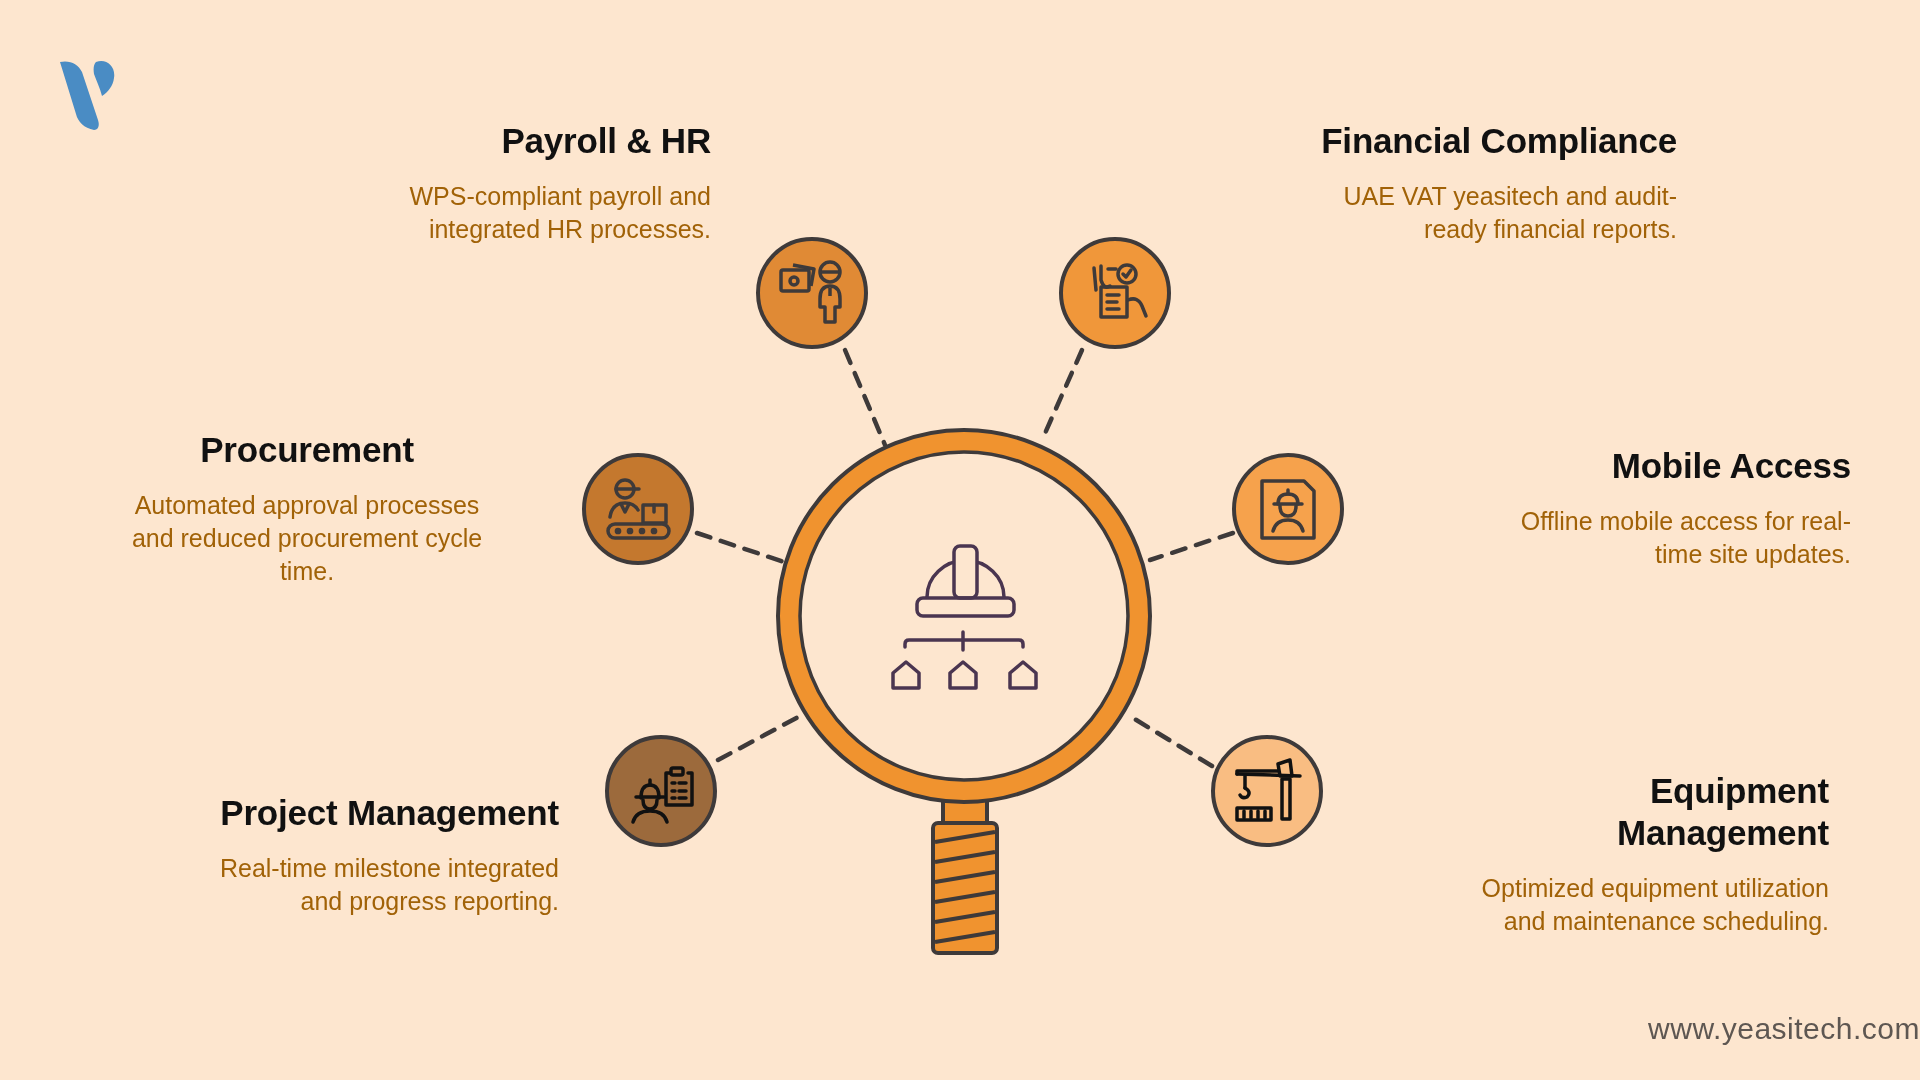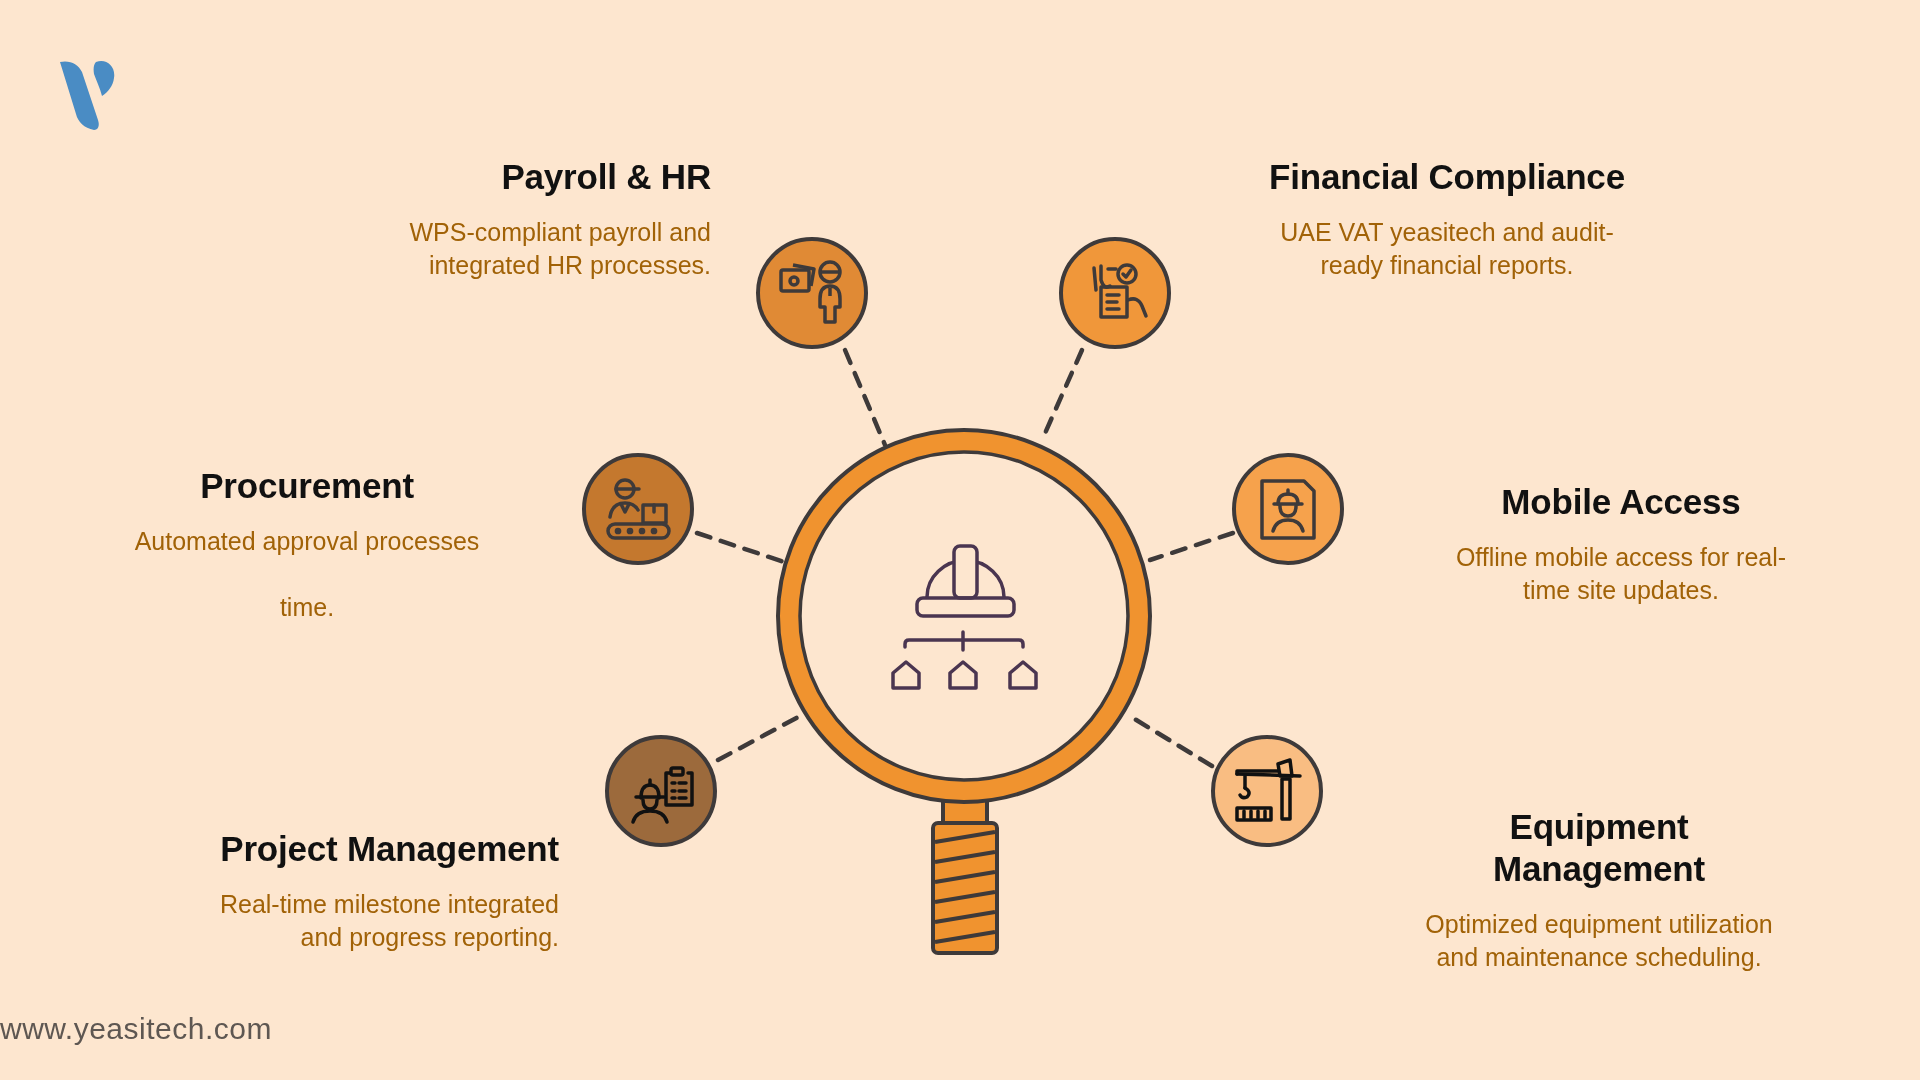--- a/index.html
+++ b/index.html
@@ -5,32 +5,32 @@
   html, body { margin: 0; padding: 0; }
   body {
     width: 1920px; height: 1080px; overflow: hidden;
     background: #fde6cf;
     font-family: "Liberation Sans", "DejaVu Sans", sans-serif;
     color: #111111;
     position: relative;
   }
   .canvas { position: absolute; left: 0; top: 0; width: 1920px; height: 1080px; }
   .logo { position: absolute; left: 58px; top: 60px; width: 66px; height: 72px; }
-  .feature { position: absolute; margin-top: 36px; }
+  .feature { position: absolute; }
   .feature h2 {
     margin: 0; font-size: 35px; font-weight: 700; line-height: 42px; letter-spacing: -0.2px;
   }
   .feature p {
     margin: 18px 0 0 0; font-size: 25px; line-height: 33px; font-weight: 400; color: #a16207;
   }
   .right-align { text-align: right; }
-  .left-align { text-align: center; }
+  .left-align { text-align: right; }
   .footer {
     position: absolute; left: 0; width: 1920px; top: 1012px;
-    text-align: left; font-size: 30px; color: #5e5752; letter-spacing: 0.5px;
+    text-align: right; font-size: 30px; color: #5e5752; letter-spacing: 0.5px;
   }
 </style>
 </head>
 <body>
 
 <div class="canvas">
 
   <svg class="logo" viewBox="0 0 66 72">
     <path d="M2 2 C12 0 20 4 24 12 L40 60 C42 66 40 70 36 70 C26 68 20 62 18 54 Z" fill="#4a8cc4"></path>
     <path d="M38 2 C48 -2 58 6 56 18 C55 26 50 32 44 36 C42 28 38 20 36 14 C35 8 36 4 38 2 Z" fill="#4a8cc4"></path>
@@ -183,21 +183,21 @@
     <p>
       <span>UAE VAT yeasitech and audit-</span><br>
       <span>ready financial reports.</span>
     </p>
   </div>
 
   <div class="feature right-align" style="right:1383px; top:429px; width:460px;text-align:center;">
     <h2>Procurement</h2>
     <p>
       <span>Automated approval processes</span><br>
-      <br>
+      <span>and reduced procurement cycle</span><br>
       <span>time.</span>
     </p>
   </div>
 
   <div class="feature left-align" style="left:1391px; top:445px; width:460px;">
     <h2>Mobile Access</h2>
     <p>
       <span>Offline mobile access for real-</span><br>
       <span>time site updates.</span>
     </p>

